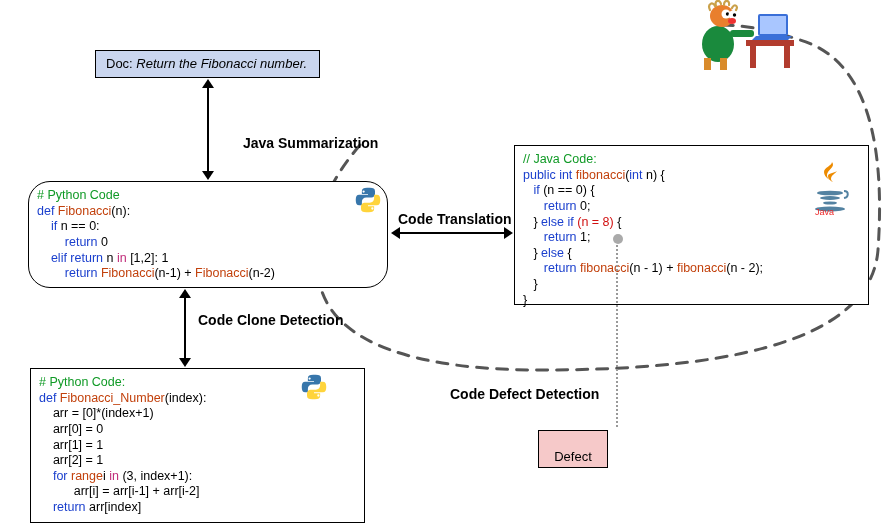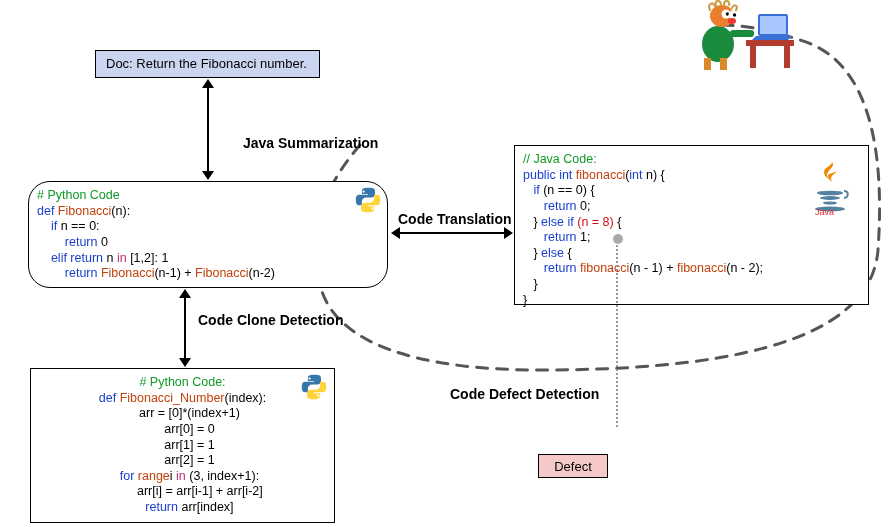--- a/index.html
+++ b/index.html
@@ -17,34 +17,33 @@
     border: 1.3px solid #000;
     background: #fff;
     box-sizing: border-box;
   }
   .doc-box {
     background: #cad6ef;
     padding: 5px 10px;
     font-size: 13px;
   }
   .doc-box .prefix { font-style: normal; }
-  .doc-box .ital { }
+  .doc-box .ital { font-style: italic; }
   .code-box {
     padding: 6px 8px 6px 8px;
     font-family: "Comic Sans MS", "Segoe UI", Arial, sans-serif;
     font-size: 12.5px;
     line-height: 1.25;
     white-space: pre;
   }
   .defect-box {
     background: #f6c9c9;
-    padding: 4px 14px;
+    padding: 18px 14px;
     font-size: 13px;
     text-align: center;
-    margin-top: 24px;
   }
   .task-label {
     position: absolute;
     font-weight: bold;
     font-size: 14px;
     white-space: nowrap;
   }
   
   .c-comment { color: #109a26; margin-top: 14px; }
   .c-kw { color: #1a3fcd; }
@@ -127,21 +126,21 @@
 
 <div class="icon-block" style="left:354px; top:186px;">
   <svg width="28" height="28" viewBox="0 0 32 32">
       <g>
         <path fill="#3776ab" d="M15 2c-4 0-6 1-6 4v3h7v1H6c-3 0-4 2-4 6s1 6 4 6h3v-4c0-3 2-5 5-5h6c2 0 4-2 4-4V6c0-3-2-4-6-4h-3zM11 5a1.3 1.3 0 1 1 0 2.6A1.3 1.3 0 0 1 11 5z"></path>
         <path fill="#ffd43b" d="M17 30c4 0 6-1 6-4v-3h-7v-1h10c3 0 4-2 4-6s-1-6-4-6h-3v4c0 3-2 5-5 5h-6c-2 0-4 2-4 4v3c0 3 2 4 6 4h3zM21 27a1.3 1.3 0 1 1 0-2.6 1.3 1.3 0 0 1 0 2.6z"></path>
       </g>
     </svg>
 </div>
 
-<div class="box code-box" id="py2" style="left:30px; top:368px; width:305px; height:155px;text-align:center;"><span class="c-comment"># Python Code:</span>
+<div class="box code-box" id="py2" style="left:30px; top:368px; width:335px; height:155px;"><span class="c-comment"># Python Code:</span>
 <span class="c-kw">def </span><span class="c-fn">Fibonacci_Number</span><span class="c-plain">(index):</span>
     <span class="c-plain">arr = [0]*(index+1)</span>
     <span class="c-plain">arr[0] = 0</span>
     <span class="c-plain">arr[1] = 1</span>
     <span class="c-plain">arr[2] = 1</span>
     <span class="c-kw">for </span><span class="c-fn">range</span><span class="c-plain">i </span><span class="c-op">in </span><span class="c-plain">(3, index+1):</span>
           <span class="c-plain">arr[i] = arr[i-1] + arr[i-2]</span>
     <span class="c-kw">return </span><span class="c-plain">arr[index]</span>
 </div>
 <div class="icon-block" style="left:300px; top:373px;">

